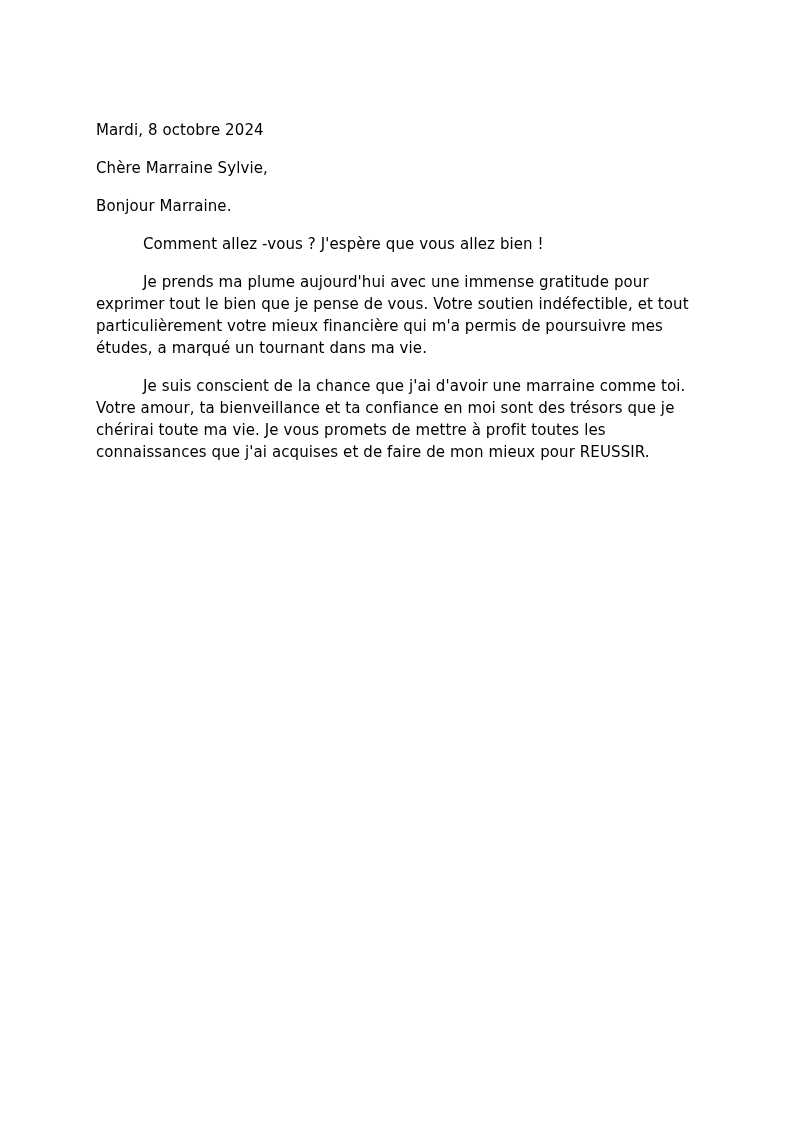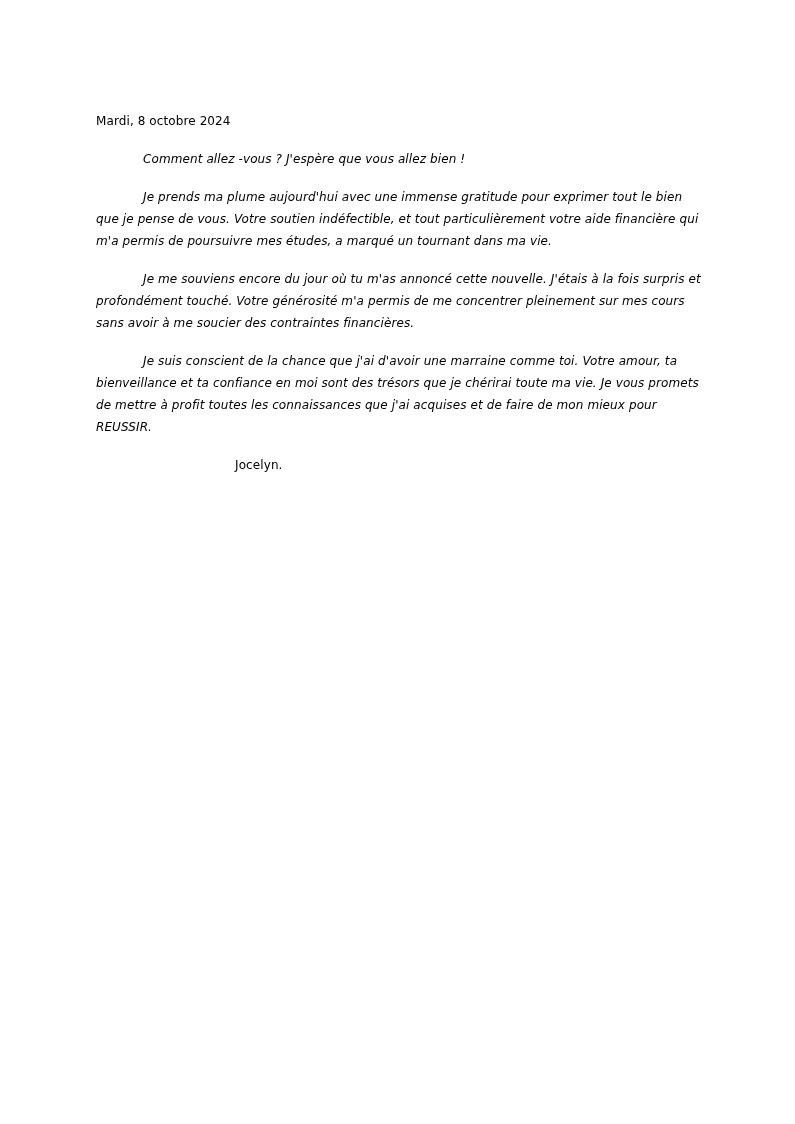--- a/index.html
+++ b/index.html
@@ -14,40 +14,39 @@
     font-family: "DejaVu Sans", sans-serif;
   }
   .page {
     box-sizing: border-box;
     width: 795px;
     height: 1124px;
     background: #ffffff;
     padding: 106px 91px 0 96px;
   }
   .letter p {
-    margin: 4px 0 16px 0;
-    font-size: 12px;
+    margin: 13px 0 16px 0;
+    font-size: 15px;
     line-height: 22px;
     color: #000000;
     white-space: pre-wrap;
     letter-spacing: 0.1px;
   }
   .letter p.indent {
     text-indent: 47px;
-    font-style: italic;
   }
   .letter p.signature {
     margin-left: 139px;
   }
 </style>
 </head>
 <body>
 
 <div class="page">
   <div class="letter">
     <p>Mardi, 8 octobre 2024</p>
+    <p>Chère Marraine Sylvie,</p>
+    <p>Bonjour Marraine.</p>
     <p class="indent">Comment allez -vous ? J'espère que vous allez bien !</p>
-    <p class="indent">Je prends ma plume aujourd'hui avec une immense gratitude pour exprimer tout le bien que je pense de vous. Votre soutien indéfectible, et tout particulièrement votre aide financière qui m'a permis de poursuivre mes études, a marqué un tournant dans ma vie.</p>
-    <p class="indent">Je me souviens encore du jour où tu m'as annoncé cette nouvelle. J'étais à la fois surpris et profondément touché. Votre générosité m'a permis de me concentrer pleinement sur mes cours sans avoir à me soucier des contraintes financières.</p>
+    <p class="indent">Je prends ma plume aujourd'hui avec une immense gratitude pour exprimer tout le bien que je pense de vous. Votre soutien indéfectible, et tout particulièrement votre mieux financière qui m'a permis de poursuivre mes études, a marqué un tournant dans ma vie.</p>
     <p class="indent">Je suis conscient de la chance que j'ai d'avoir une marraine comme toi. Votre amour, ta bienveillance et ta confiance en moi sont des trésors que je chérirai toute ma vie. Je vous promets de mettre à profit toutes les connaissances que j'ai acquises et de faire de mon mieux pour REUSSIR.</p>
-    <p class="signature">Jocelyn.</p>
   </div>
 </div>
 
 </body></html>

